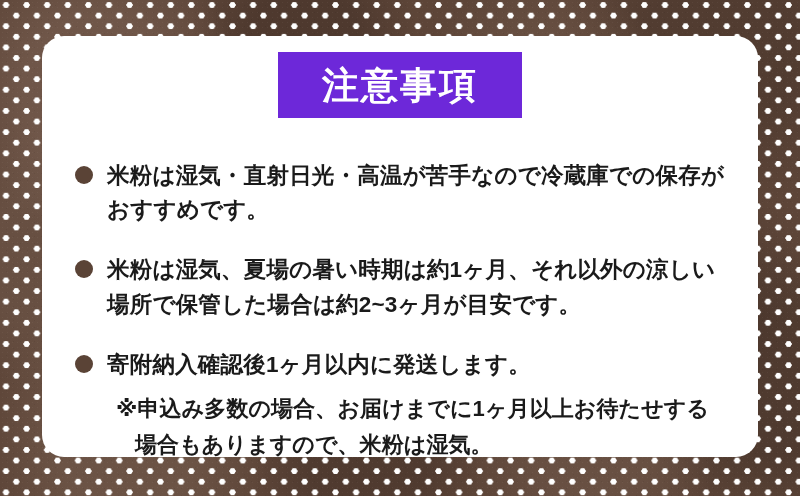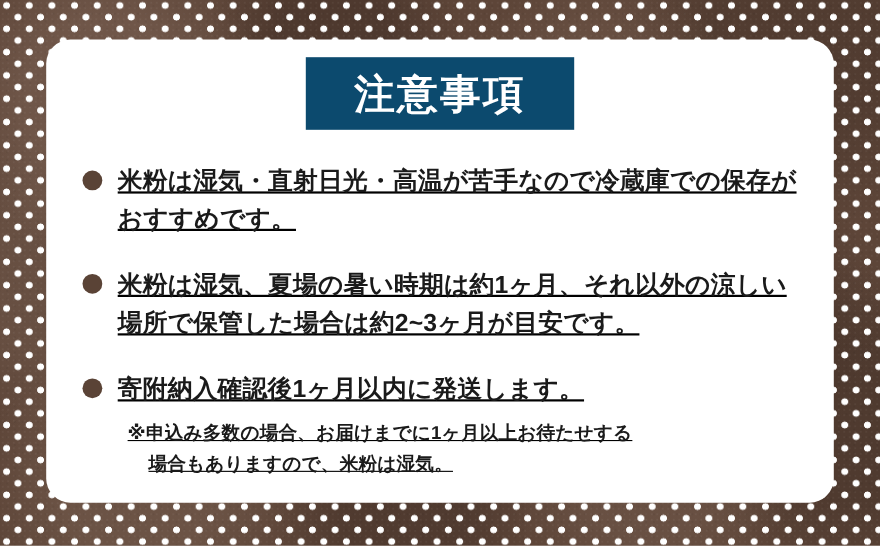--- a/index.html
+++ b/index.html
@@ -75,41 +75,40 @@
     border-radius: 22px;
   }
 
   
   #banner {
     position: absolute;
     left: 236px;
     top: 16px;
     width: 244px;
     height: 66px;
-    background: #0c4a6e;
+    background: #6d28d9;
     display: flex;
     align-items: center;
     justify-content: center;
   }
   #banner-text {
     color: #ffffff;
     font-size: 37px;
     font-weight: bold;
     letter-spacing: 2px;
     line-height: 1;
     white-space: nowrap;
   }
 
   
   #list {
     position: absolute;
     left: 33px;
-    top: 112px;
+    top: 123px;
     width: 660px;
-    text-decoration: underline;
   }
   .item {
     position: relative;
     padding-left: 32px;
     margin-bottom: 26px;
   }
   .item:last-child { margin-bottom: 16px; }
 
   .bullet {
     position: absolute;
@@ -123,21 +122,21 @@
   .body-text {
     font-size: 22.5px;
     font-weight: bold;
     color: #1a1a1a;
     line-height: 1.52;
     letter-spacing: 0.2px;
   }
   .note-text {
     margin-top: 9px;
     margin-left: 9px;
-    font-size: 17px;
+    font-size: 22px;
     font-weight: bold;
     color: #1a1a1a;
     line-height: 1.66;
     letter-spacing: 0.1px;
     text-indent: 0;
   }
   .note-text .cont {
     display: block;
     padding-left: 19px;
   }

